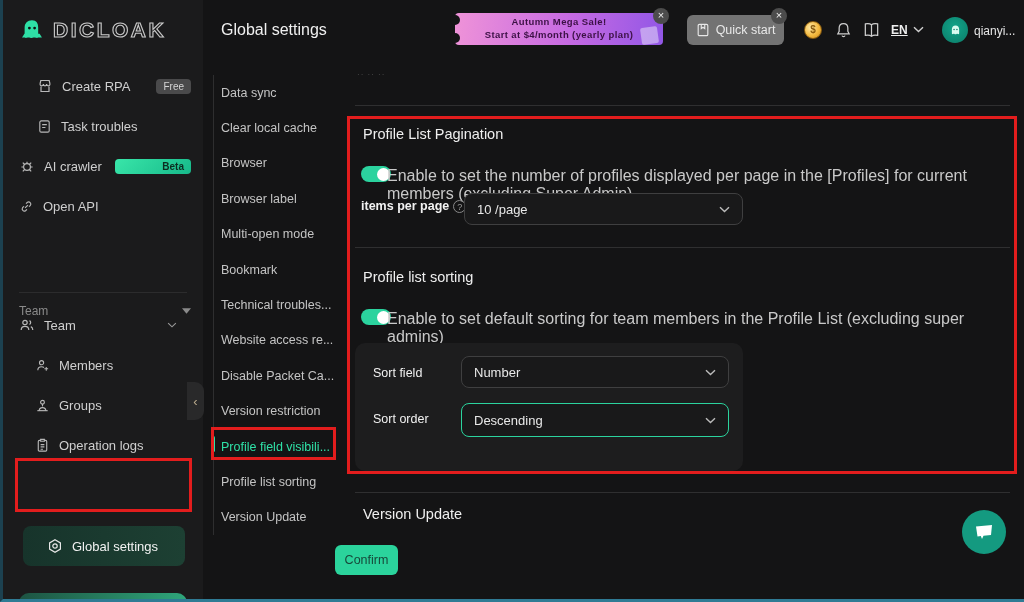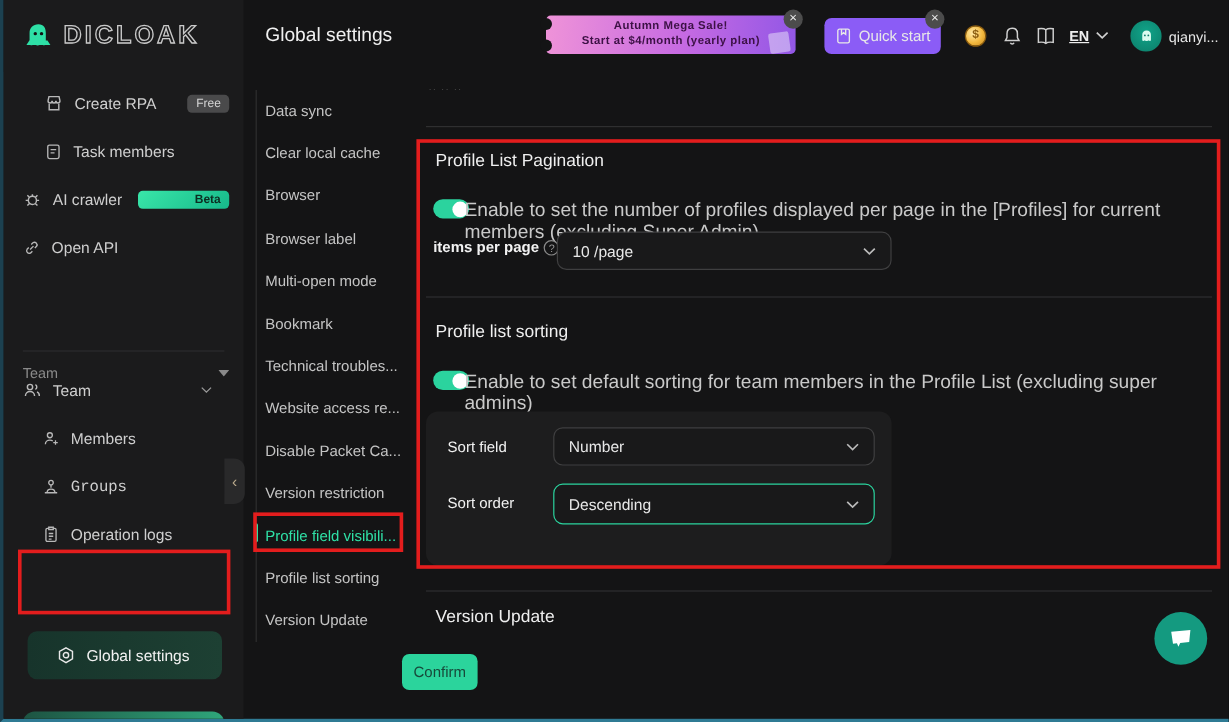--- a/index.html
+++ b/index.html
@@ -18,21 +18,21 @@
     background:linear-gradient(95deg,#ef93d8 0%,#c66ae2 55%,#9257e6 100%);
     display:flex; flex-direction:column; justify-content:center; align-items:center; line-height:1.35; }
   #sale-banner::before, #sale-banner::after { content:""; position:absolute; left:-5px; width:10px; height:10px; border-radius:50%; background:#141415; }
   #sale-banner::before { top:2px; } #sale-banner::after { bottom:2px; }
   .banner-line { font-size:9.5px; font-weight:bold; color:#3c1145; letter-spacing:.4px; white-space:nowrap; }
   .gift { position:absolute; right:5px; bottom:1px; width:17px; height:17px; background:rgba(228,218,248,.55); border-radius:2px; transform:rotate(-8deg); }
   .close-dot { position:absolute; width:16px; height:16px; border-radius:50%; background:#4c4c4c; color:#eee; font-size:11px; line-height:15px; text-align:center; }
   #banner-close { left:650px; top:8px; }
   #qs-close { left:768px; top:8px; }
   
-  #quick-start { position:absolute; left:684px; top:15px; width:97px; height:30px; background:#8b5cf6; border-radius:6px;
+  #quick-start { position:absolute; left:684px; top:15px; width:97px; height:30px; background:#737373; border-radius:6px;
     display:flex; align-items:center; justify-content:center; gap:6px; color:#e8e8e8; font-size:12.5px; }
   
   #coin { position:absolute; left:801px; top:21px; width:18px; height:18px; border-radius:50%;
     background:radial-gradient(circle at 35% 35%, #ffe9a8, #f3b93f 55%, #c8871c); border:1px solid #8a5c10;
     color:#8a5c10; font-weight:bold; font-size:10px; text-align:center; line-height:16px; }
   .hicon { position:absolute; top:21px; }
   #lang { position:absolute; left:888px; top:23px; font-size:12px; font-weight:bold; color:#eee; text-decoration:underline; }
   #avatar { position:absolute; left:939px; top:17px; width:26px; height:26px; border-radius:50%;
     background:radial-gradient(circle at 50% 40%, #11a489, #0c7c68); display:flex; align-items:center; justify-content:center; }
   #username { position:absolute; left:971px; top:24px; font-size:12px; color:#e6e6e6; }
@@ -166,21 +166,21 @@
       <span class="badge badge-free">Free</span>
     </div>
 
     <div class="side-row indent2" style="top:46px;">
       <span>
           <svg width="15" height="15" viewBox="0 0 16 16" fill="none" stroke="#b8b8b8" stroke-width="1.2">
             <rect x="3" y="2" width="10" height="12" rx="1.5"></rect>
             <path d="M5.5 6 h5 M5.5 9 h3.5"></path>
           </svg>
         </span>
-      <span class="lbl">Task members</span>
+      <span class="lbl">Task troubles</span>
     </div>
 
     <div class="side-row" style="top:86px;">
       <span>
           <svg width="16" height="16" viewBox="0 0 16 16" fill="none" stroke="#b8b8b8" stroke-width="1.2">
             <circle cx="8" cy="9" r="3.4"></circle>
             <path d="M8 5.6 V3.8 M5.6 6.5 L3.8 4.7 M10.4 6.5 L12.2 4.7 M4.6 9 H2.4 M11.4 9 H13.6 M5.6 11.5 L3.8 13.3 M10.4 11.5 L12.2 13.3"></path>
           </svg>
         </span>
       <span class="lbl">AI crawler</span>
@@ -230,21 +230,21 @@
       <span>
           <svg width="15" height="15" viewBox="0 0 16 16" fill="none" stroke="#b8b8b8" stroke-width="1.2">
             <circle cx="7" cy="5" r="2.2"></circle>
             <path d="M3 13 c0-2.2 1.8-3.7 4-3.7 1 0 1.9.3 2.6.8"></path>
             <path d="M10 11.5 h4 M12 9.5 v4" stroke-width="1.1"></path>
           </svg>
         </span>
       <span class="lbl">Members</span>
     </div>
 
-    <div class="side-row indent1" style="top:325px;font-family:Liberation Mono, monospace;">
+    <div class="side-row indent1" style="top:325px;">
       <span>
           <svg width="15" height="15" viewBox="0 0 16 16" fill="none" stroke="#b8b8b8" stroke-width="1.2">
             <circle cx="8" cy="4.5" r="2"></circle>
             <path d="M8 6.5 V9"></path>
             <path d="M4.5 13.5 c0-2 1.5-3.3 3.5-3.3 s3.5 1.3 3.5 3.3"></path>
             <path d="M2.5 13.5 h11"></path>
           </svg>
         </span>
       <span class="lbl">Groups</span>
     </div>

